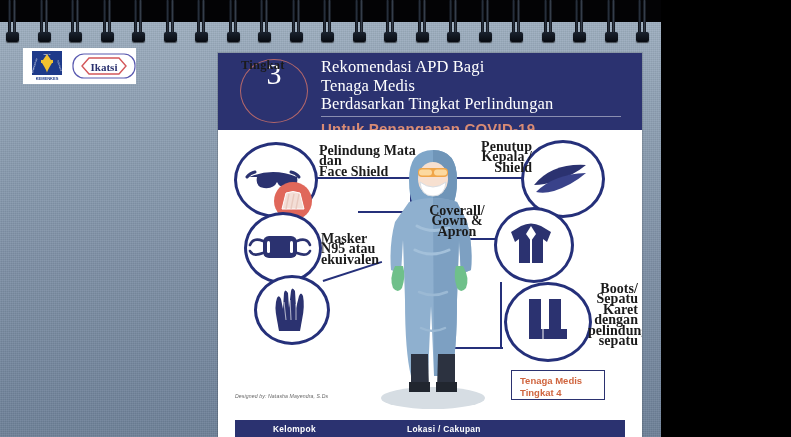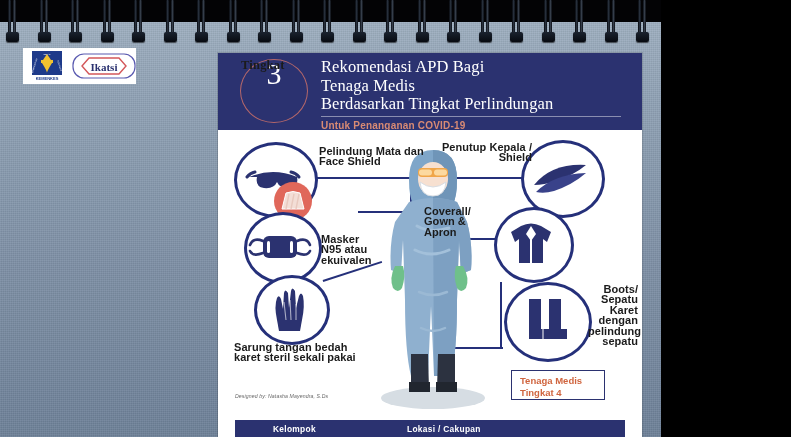--- a/index.html
+++ b/index.html
@@ -43,26 +43,26 @@
   .slide-header{position:relative;width:424px;height:77px;background:#2b3270;}
   .tingkat-badge{
     position:absolute;left:22px;top:6px;width:68px;height:64px;border:1.4px solid #b4676a;border-radius:50%;
     color:#fff;text-align:center;box-sizing:border-box;
   }
   .tingkat-badge .lbl{font-family:"Liberation Serif",serif;font-size:12.5px;letter-spacing:.2px;}
   .tingkat-badge .num{font-family:"Liberation Serif",serif;font-size:30px;line-height:26px;margin-top:1px;}
   .title-block{position:absolute;left:103px;top:5px;width:310px;}
   .title-block .t{font-family:"Liberation Serif",serif;color:#fff;font-size:16.5px;line-height:18.5px;letter-spacing:.1px;}
   .title-rule{margin-top:2px;width:300px;height:1px;background:rgba(255,255,255,.45);}
-  .subtitle{font-family:"Liberation Sans",sans-serif;color:#d98b74;font-size:10px;margin-top:3px;font-weight:bold;letter-spacing:.2px;}
+  .subtitle{font-family:"Liberation Sans",sans-serif;color:#d98b74;font-size:15px;margin-top:3px;font-weight:bold;letter-spacing:.2px;}
 
   .slide-body{position:relative;width:424px;height:290px;background:#fff;}
 
   .circ{position:absolute;border:3.4px solid #25307a;border-radius:50%;background:#fff;}
-  .lbl{position:absolute;font-weight:bold;color:#1b1b1b;font-size:11px;line-height:10.4px;letter-spacing:.05px;}
+  .lbl{position:absolute;font-weight:bold;color:#1b1b1b;font-size:14px;line-height:10.4px;letter-spacing:.05px;font-family:Liberation Serif, serif;}
   .conn{position:absolute;background:#25307a;}
 
   .shield-circle{position:absolute;background:#e0675a;border-radius:50%;}
 
   .tenaga-box{position:absolute;border:1.6px solid #2b3270;background:#fff;}
   .tenaga-box span{display:block;color:#d0653f;font-weight:bold;font-size:9.5px;line-height:11.5px;}
   .designer{position:absolute;font-style:italic;font-size:5.2px;color:#6a6a6a;letter-spacing:.1px;}
 
   .table-head{position:absolute;left:17px;top:367px;width:390px;height:17px;background:#2b3270;}
   .table-head .th{position:absolute;top:4px;color:#fff;font-weight:bold;font-size:8.4px;letter-spacing:.3px;padding-left:24px;}
@@ -320,44 +320,40 @@
         <span>ekuivalen</span>
       </div>
 
       <div class="circ" style="left:36px;top:145px;width:70px;height:64px;">
         <svg width="64" height="58" viewBox="0 0 64 58" style="position:absolute;left:0;top:2px;">
           <path d="M20 40 q-3 -14 0 -22 q2 -4 4 1 l2 10 l1 -16 q1 -5 4 0 l1 15 l2 -17 q1 -5 4 0 l1 17 l3 -12 q2 -5 4 0 q2 10 -1 24 z" fill="#2b3270"></path>
           <path d="M20 40 l25 0 l-2 11 l-21 0 z" fill="#2b3270"></path>
           <path d="M27 22 l2 18 M33 20 l1 20 M39 24 l0 16" stroke="#fff" stroke-width="1.1" opacity=".6"></path>
         </svg>
       </div>
-      <div class="lbl" style="left:16px;top:212px;width:140px;">
-        <span>Sarung tangan bedah</span><br>
-        <span>karet steril sekali pakai</span>
-      </div>
 
       <div class="circ" style="left:303px;top:10px;width:78px;height:72px;">
         <svg width="72" height="66" viewBox="0 0 72 66" style="position:absolute;left:0;top:2px;">
           <path d="M10 40 q18 -22 52 -20 q-12 10 -30 16 q-12 4 -22 4 z" fill="#2b3270"></path>
           <path d="M12 47 q18 -18 50 -19 q-14 12 -32 18 q-10 3 -18 1 z" fill="#39428a"></path>
         </svg>
       </div>
       <div class="lbl" style="left:218px;top:12px;width:96px;text-align:right;">
         <span>Penutup Kepala /</span><br>
         <span>Shield</span>
       </div>
 
       <div class="circ" style="left:276px;top:77px;width:74px;height:70px;">
         <svg width="68" height="64" viewBox="0 0 68 64" style="position:absolute;left:0;top:2px;">
           <path d="M24 14 q10 -5 20 0 l10 6 l-4 10 l-4 -3 l0 24 l-24 0 l0 -24 l-4 3 l-4 -10 z" fill="#2b3270"></path>
           <path d="M34 14 l-5 8 l5 7 l5 -7 z" fill="#ffffff"></path>
           <rect x="33" y="27" width="2" height="24" fill="#ffffff"></rect>
         </svg>
       </div>
-      <div class="lbl" style="left:206px;top:76px;width:66px;">
+      <div class="lbl" style="left:206px;top:76px;width:66px;text-align:center;">
         <span>Coverall/</span><br>
         <span>Gown &amp;</span><br>
         <span>Apron</span>
       </div>
 
       <div class="circ" style="left:286px;top:152px;width:82px;height:74px;">
         <svg width="76" height="68" viewBox="0 0 76 68" style="position:absolute;left:0;top:2px;">
           <path d="M22 12 l12 0 l0 30 l8 0 l0 10 l-20 0 z" fill="#2b3270"></path>
           <path d="M42 12 l12 0 l0 30 l6 0 l0 10 l-18 0 z" fill="#2b3270"></path>
           <path d="M36 12 l0 40" stroke="#ffffff" stroke-width="1.4" opacity=".7"></path>

